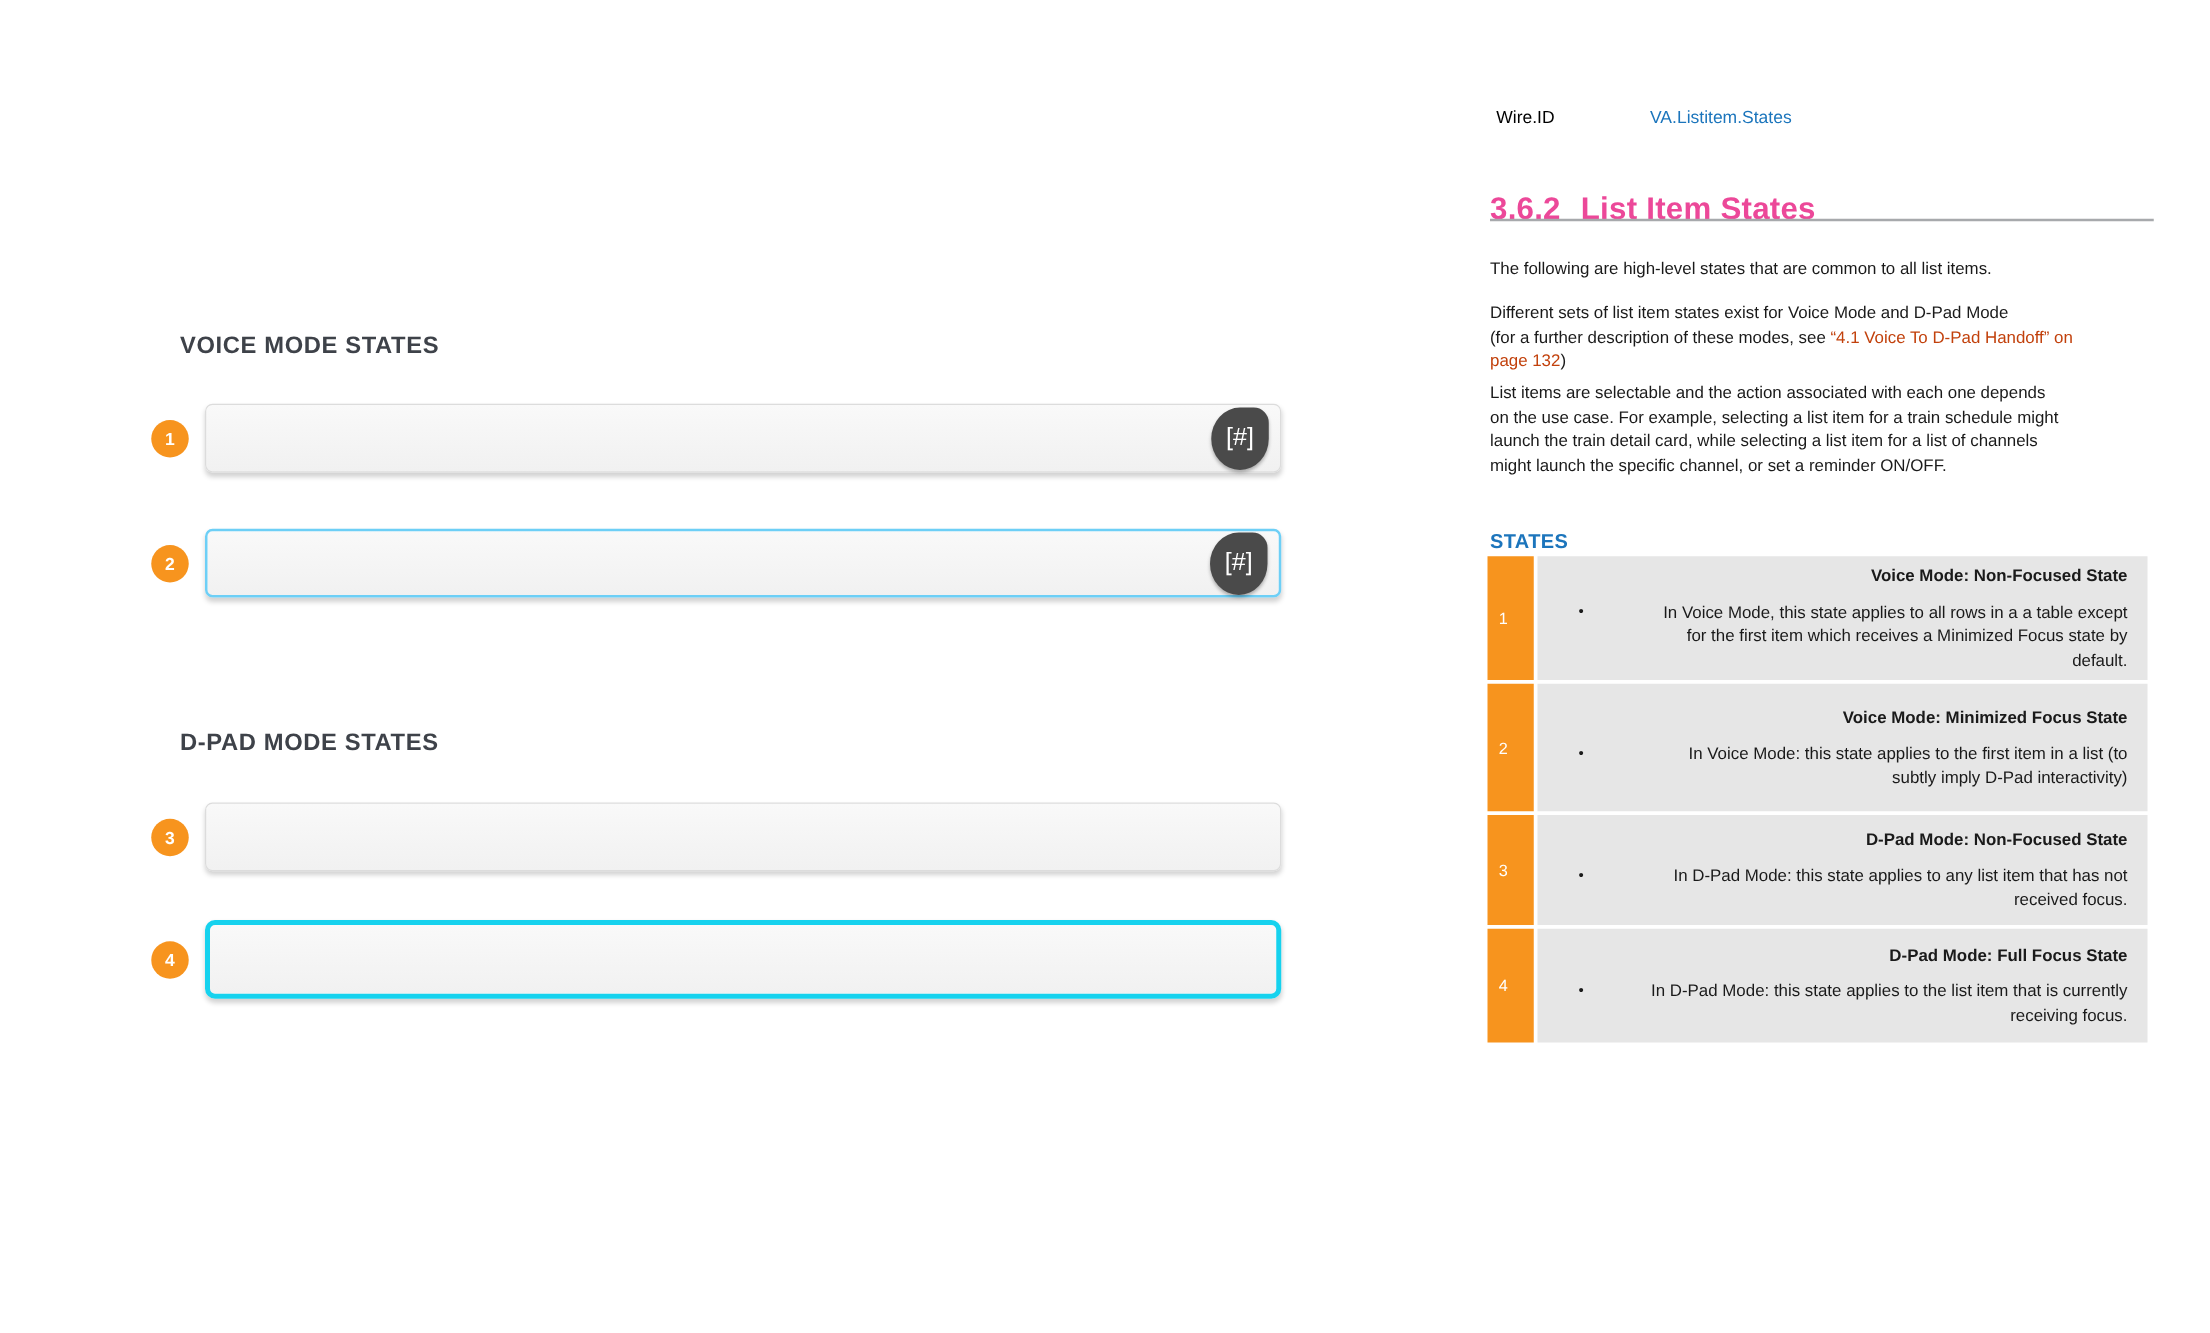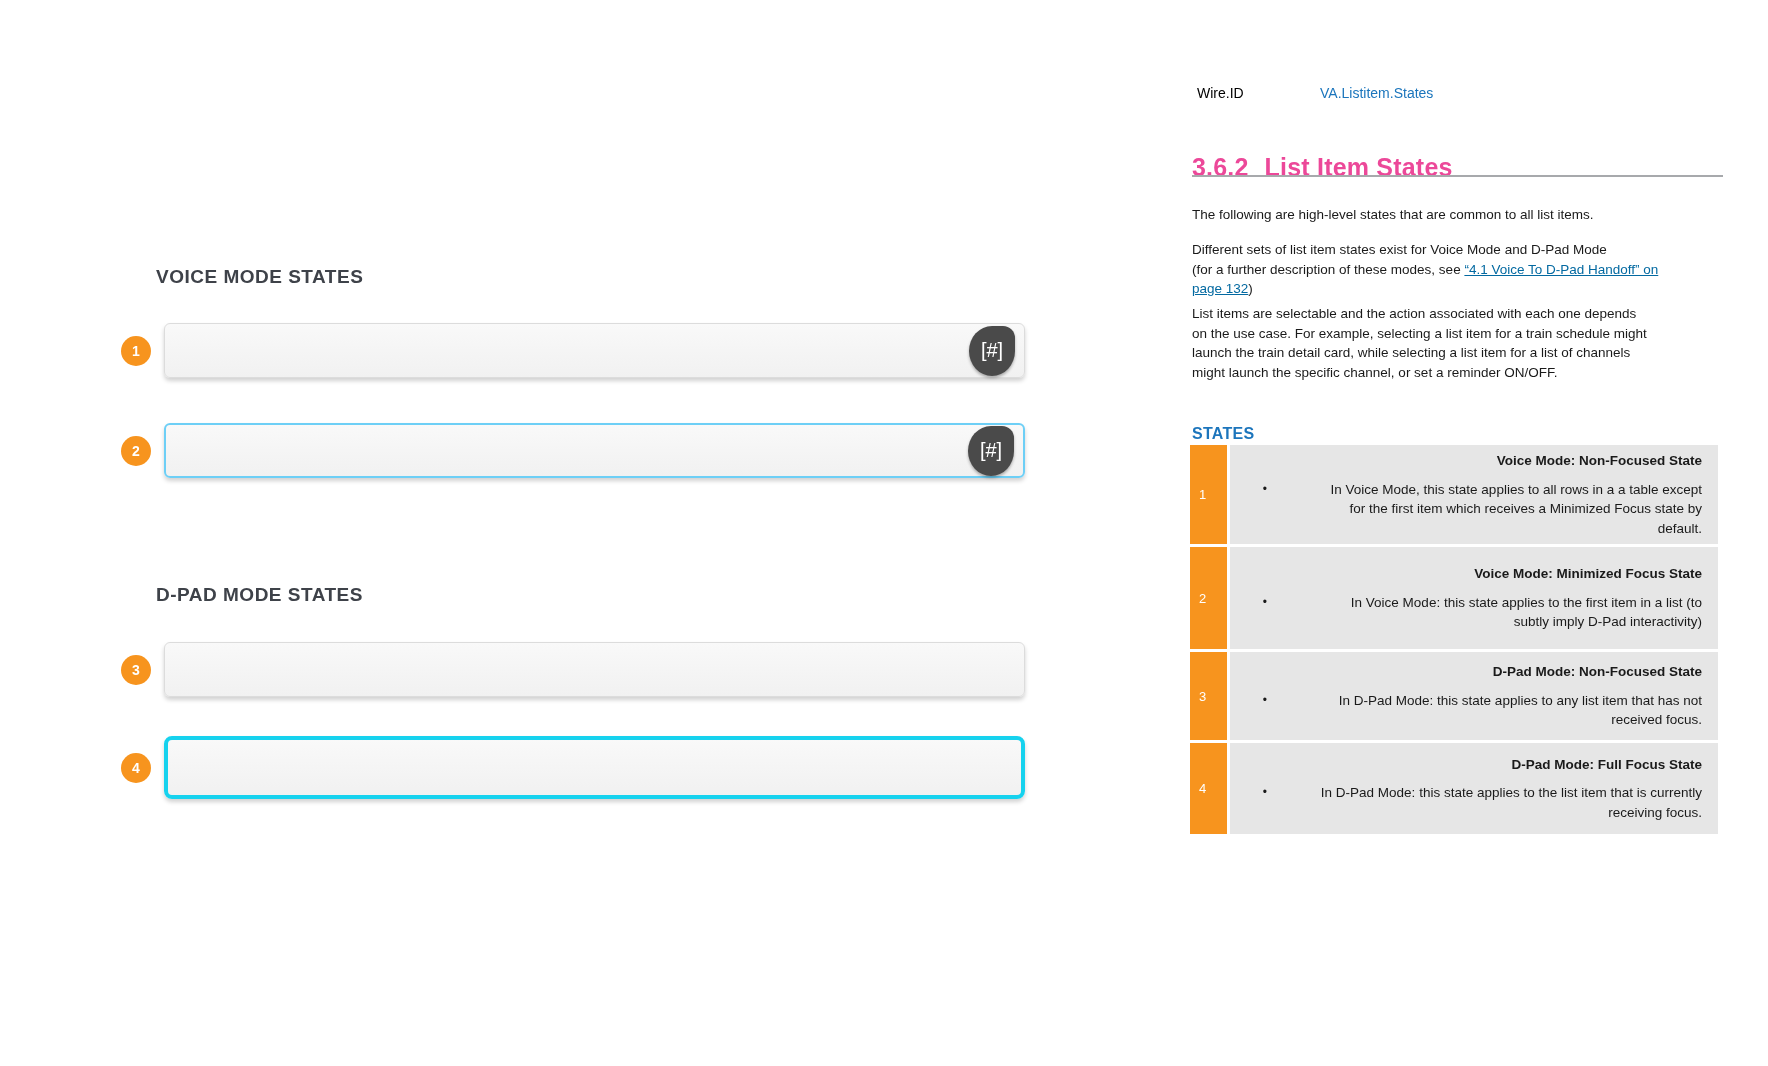--- a/index.html
+++ b/index.html
@@ -4,21 +4,21 @@
 <style>
   html,body{margin:0;padding:0;}
   body{
     width:1768px;height:1066px;position:relative;overflow:hidden;
     background:#ffffff;
     font-family:"Liberation Sans","DejaVu Sans",sans-serif;
     color:#1a1a1a;
   }
   
   .wire-heading{
-    position:absolute;left:156px;
+    position:absolute;left:144px;
     font-size:19px;font-weight:bold;letter-spacing:.5px;color:#3e4249;
   }
   #voice-heading{top:250px;}
   #dpad-heading{top:568px;}
   .wrow{
     position:absolute;left:121px;width:904px;
     display:flex;align-items:center;
   }
   .ncircle{
     flex:none;width:30px;height:30px;border-radius:50%;
@@ -58,21 +58,21 @@
   .rule{position:absolute;top:175px;left:2px;width:531px;height:2px;background:#A7A9AC;}
   .para{
     position:absolute;left:2px;margin:0;
     font-size:13.5px;line-height:19.5px;color:#1a1a1a;
   }
   #para-intro{top:205px;}
   #para-modes{top:240px;}
   #para-selectable{top:304px;}
   .multiline{white-space:pre-line;}
   .blk{display:block;}
-  .doclink{color:#0369a1;text-decoration:underline;cursor:pointer;}
+  .doclink{color:#c2410c;cursor:pointer;}
   .states-heading{
     position:absolute;top:409px;left:2px;
     font-size:16px;font-weight:bold;color:#1C75BC;letter-spacing:.3px;
   }
   .stable{position:absolute;top:445px;left:0;width:528px;}
   .trow{display:flex;margin-bottom:3px;}
   .tnum{
     flex:none;width:37px;background:#F7941E;color:#fff;
     font-size:13px;display:flex;align-items:center;
     padding-left:9px;box-sizing:border-box;margin-right:3px;

